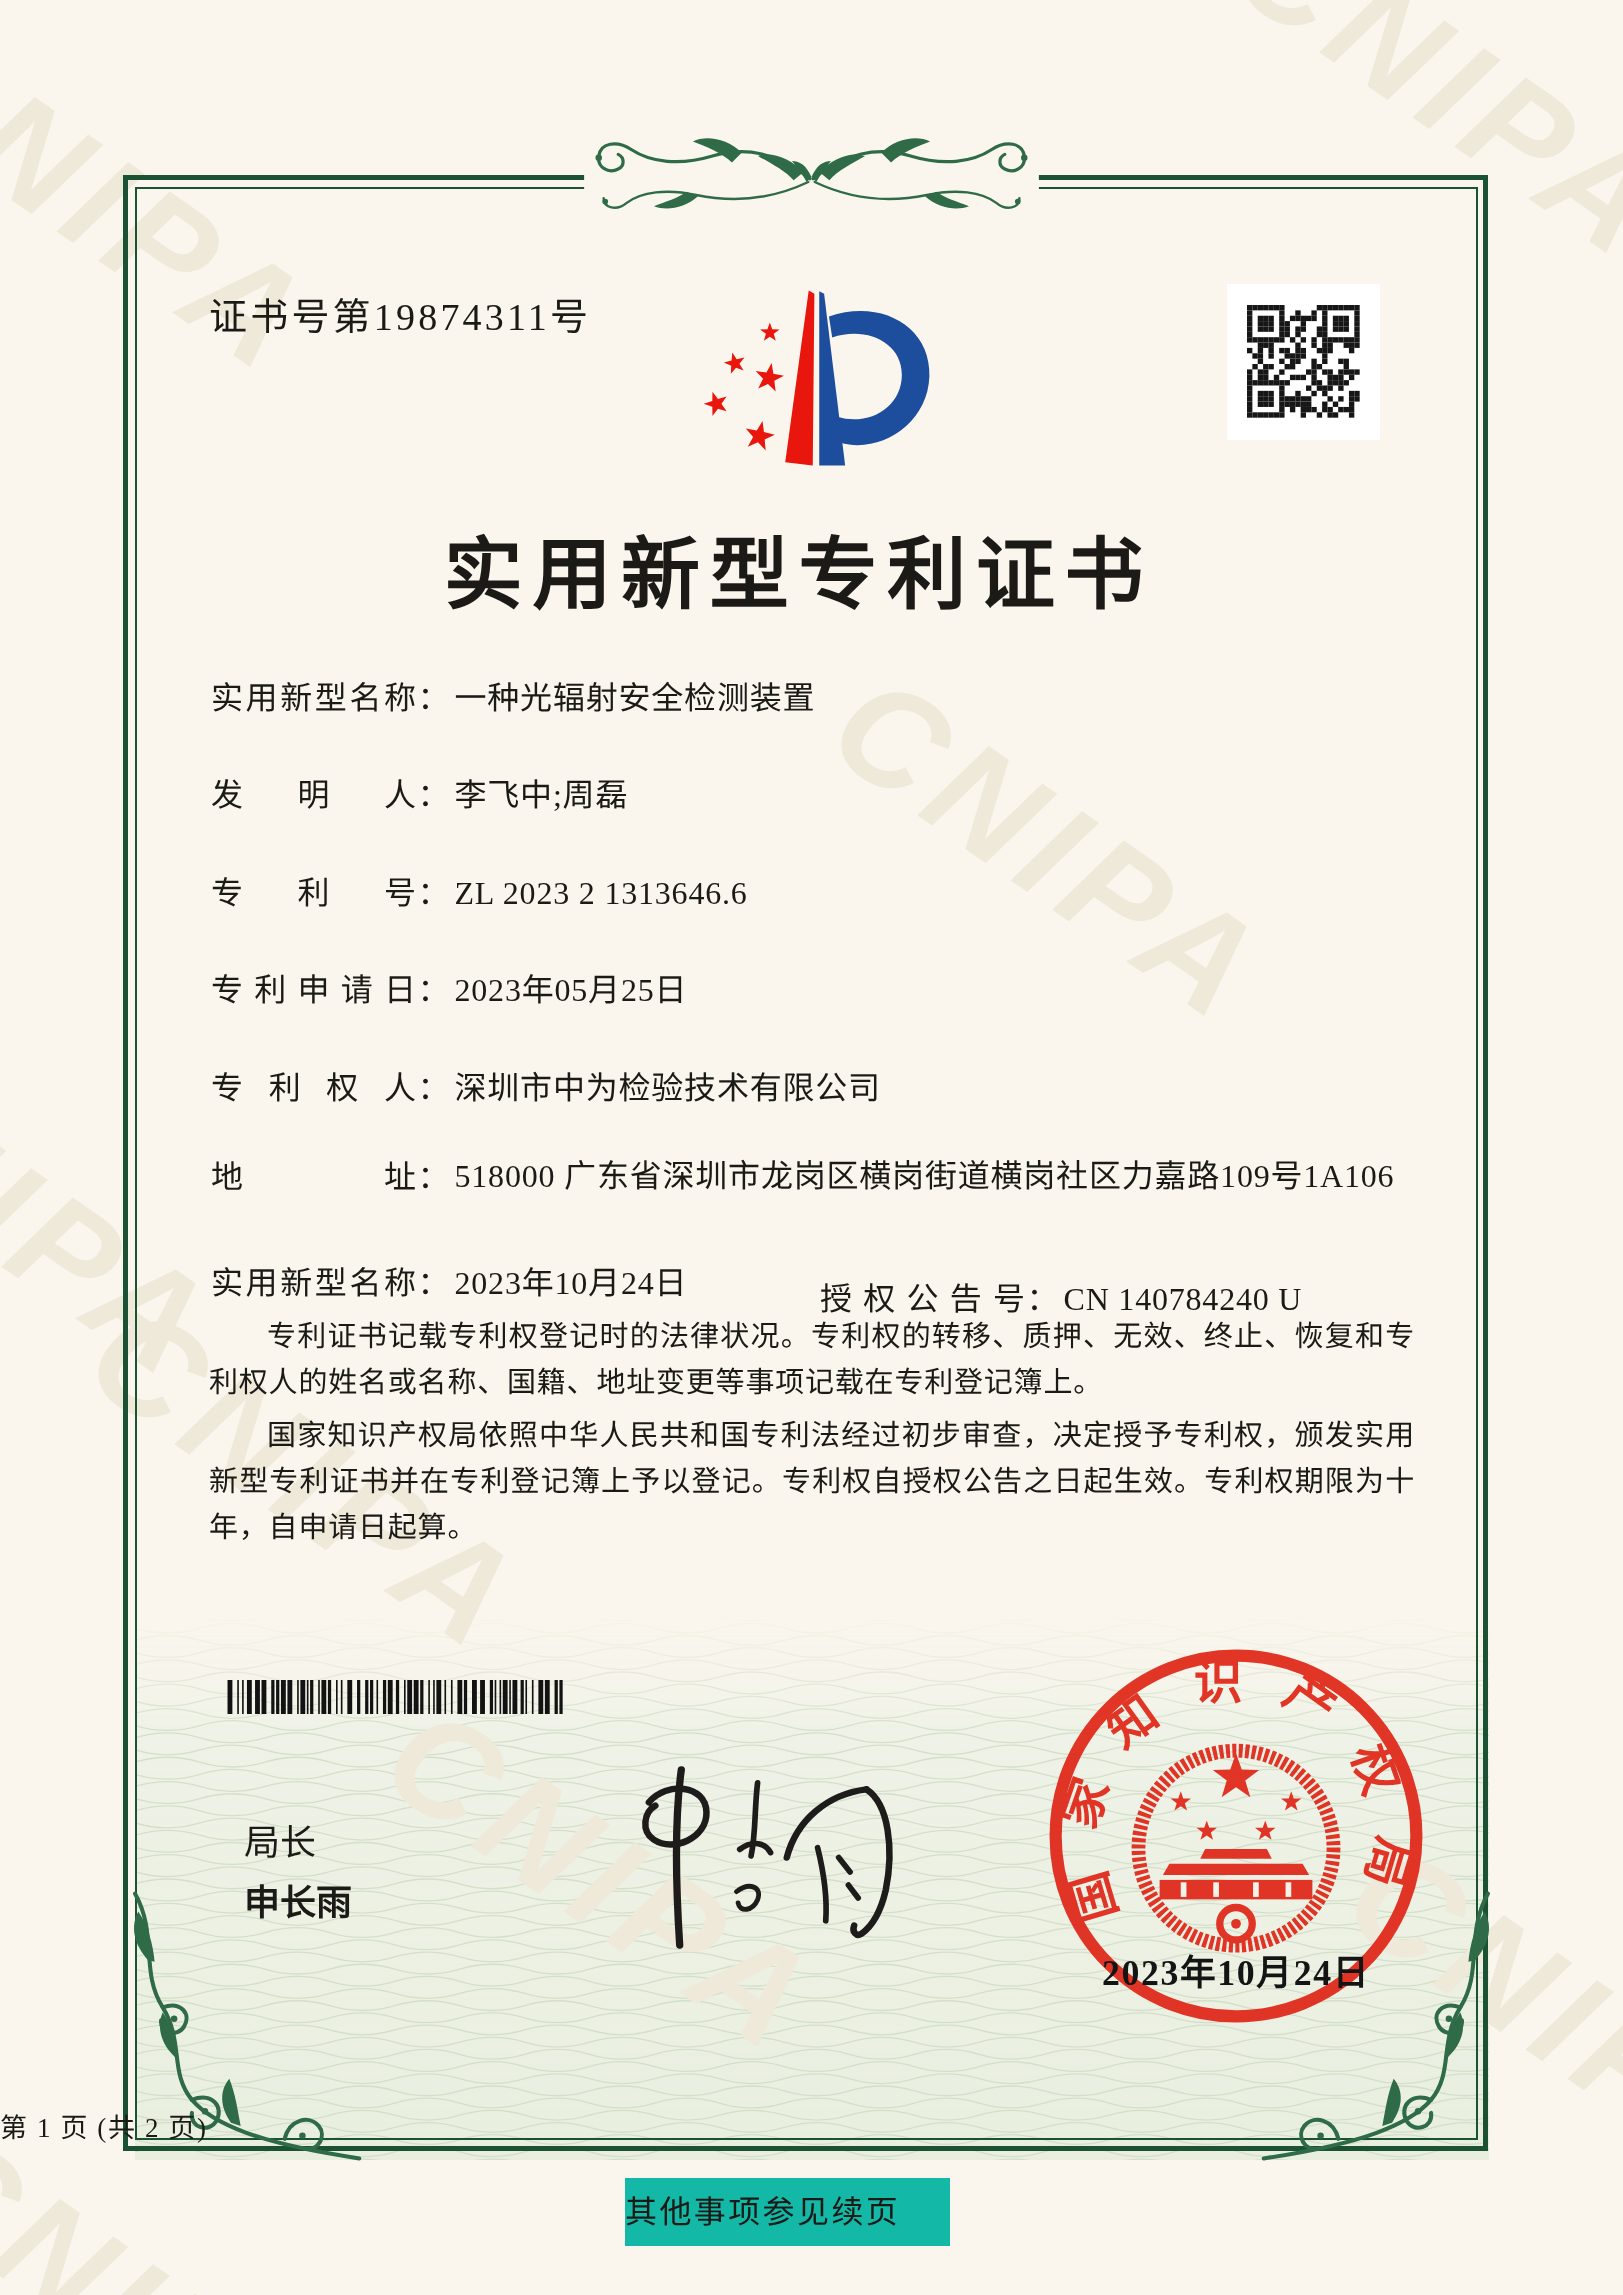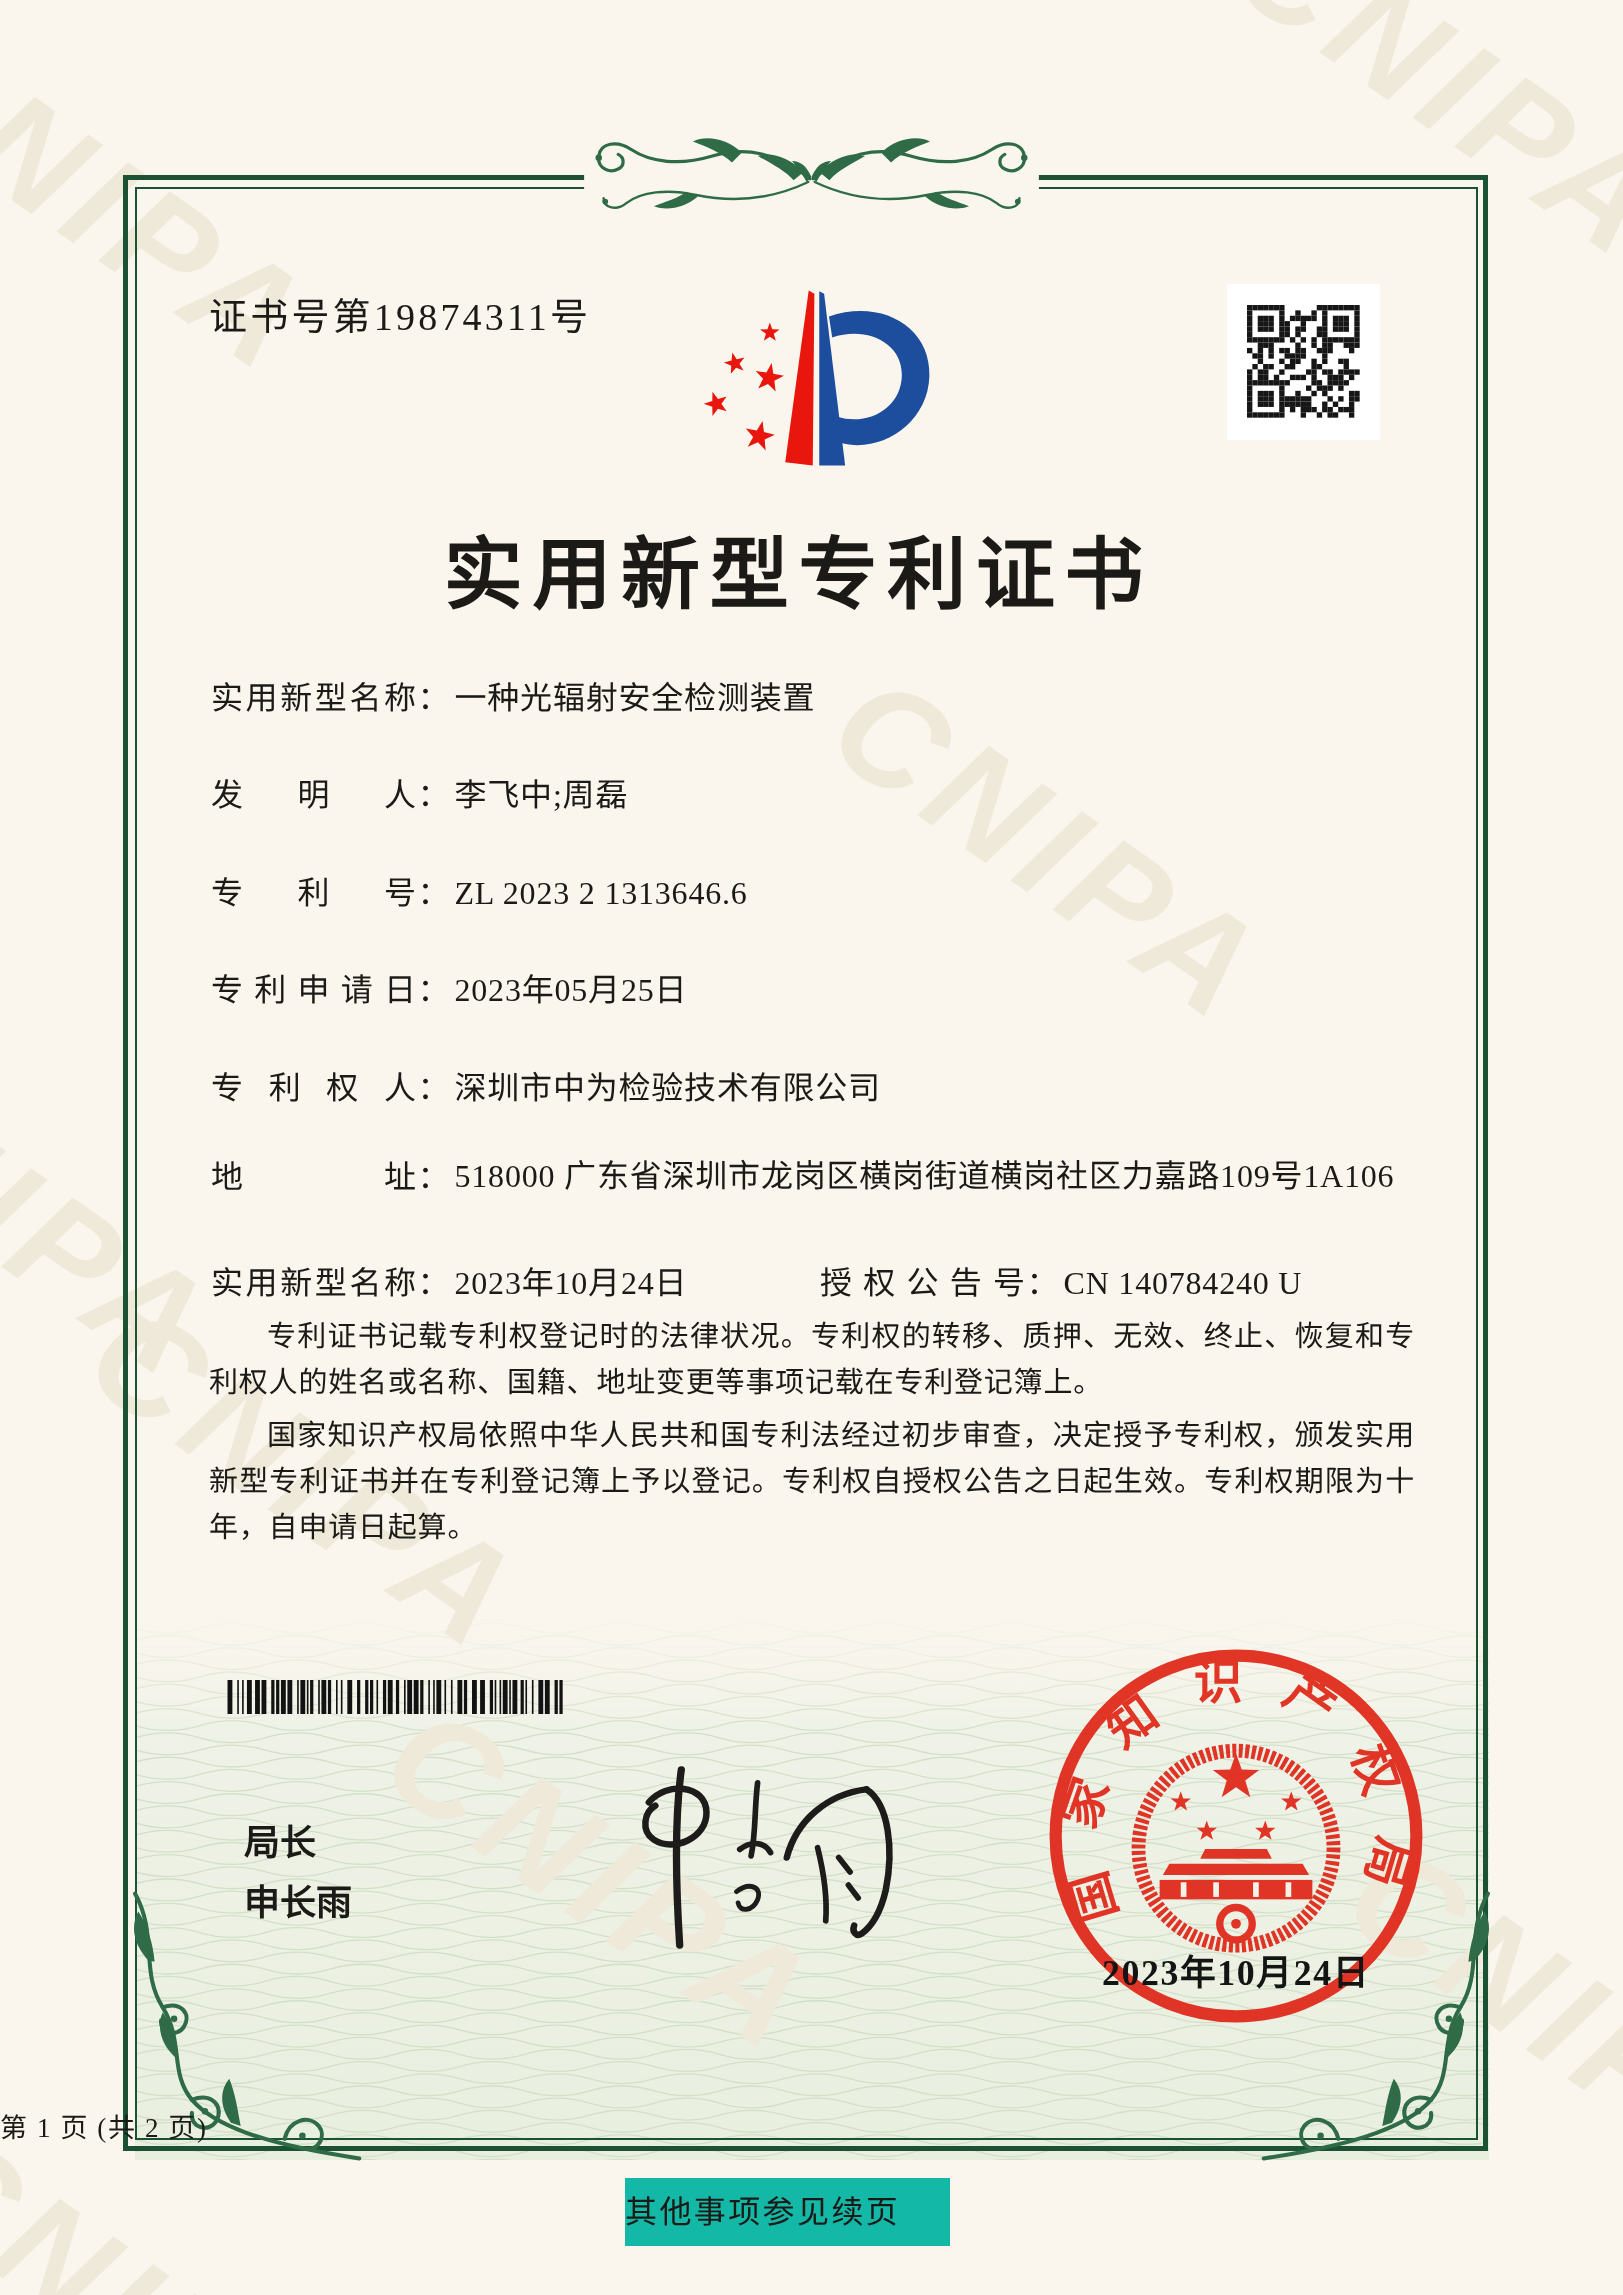--- a/index.html
+++ b/index.html
@@ -40,28 +40,28 @@
   #title{
     left:110px;top:510px;width:1377px;text-align:center;z-index:5;
     font-size:79px;font-weight:900;letter-spacing:9.7px;
   }
   
   .row{left:211px;z-index:5;font-size:32px;white-space:nowrap;}
   .flabel{display:inline-block;width:205px;text-align:justify;text-align-last:justify;}
   .colon{display:inline-block;margin:0 4.9px 0 1.6px;}
   .fvalue{letter-spacing:0.8px;}
   .fvalue.wide{display:inline-block;width:982px;white-space:normal;vertical-align:top;line-height:1.6;}
-  .row2col .rlabel{display:inline-block;width:205px;text-align:justify;text-align-last:justify;}
+  .row2col .rlabel{display:inline-block;width:205px;text-align:justify;text-align-last:justify;margin-top:16px;}
   
   #paras{left:209px;top:1313px;width:1206px;z-index:5;font-size:29px;line-height:46px;text-align:justify;letter-spacing:0.8px;}
   #paras p{margin:0 0 7.3px 0;text-indent:2em;}
   
   #barcode{left:227px;top:1680px;z-index:5;}
   #barcode rect{fill:#121212;}
-  #signer-title{left:244px;top:1813px;z-index:5;font-size:36px;font-weight:700;font-family:"Liberation Sans","DejaVu Sans",sans-serif;}
+  #signer-title{left:244px;top:1813px;z-index:5;font-size:36px;font-weight:400;font-family:"Liberation Sans","DejaVu Sans",sans-serif;}
   #signer-name{left:244px;top:1873px;z-index:5;font-size:36px;font-weight:700;font-family:"Liberation Sans","DejaVu Sans",sans-serif;}
   #signature{left:545px;top:1752px;z-index:6;}
   #seal{left:1041px;top:1641px;z-index:6;}
   #page-num{left:0;top:2106px;width:1558px;text-align:left;z-index:5;font-size:27px;letter-spacing:1.6px;}
   #cont-note{
     left:625px;top:2178px;width:325px;height:68px;z-index:5;background:#14b8a6;
     text-align:left;line-height:68px;font-size:32px;letter-spacing:2.4px;
   }
   
   .orn{z-index:4;pointer-events:none;}

